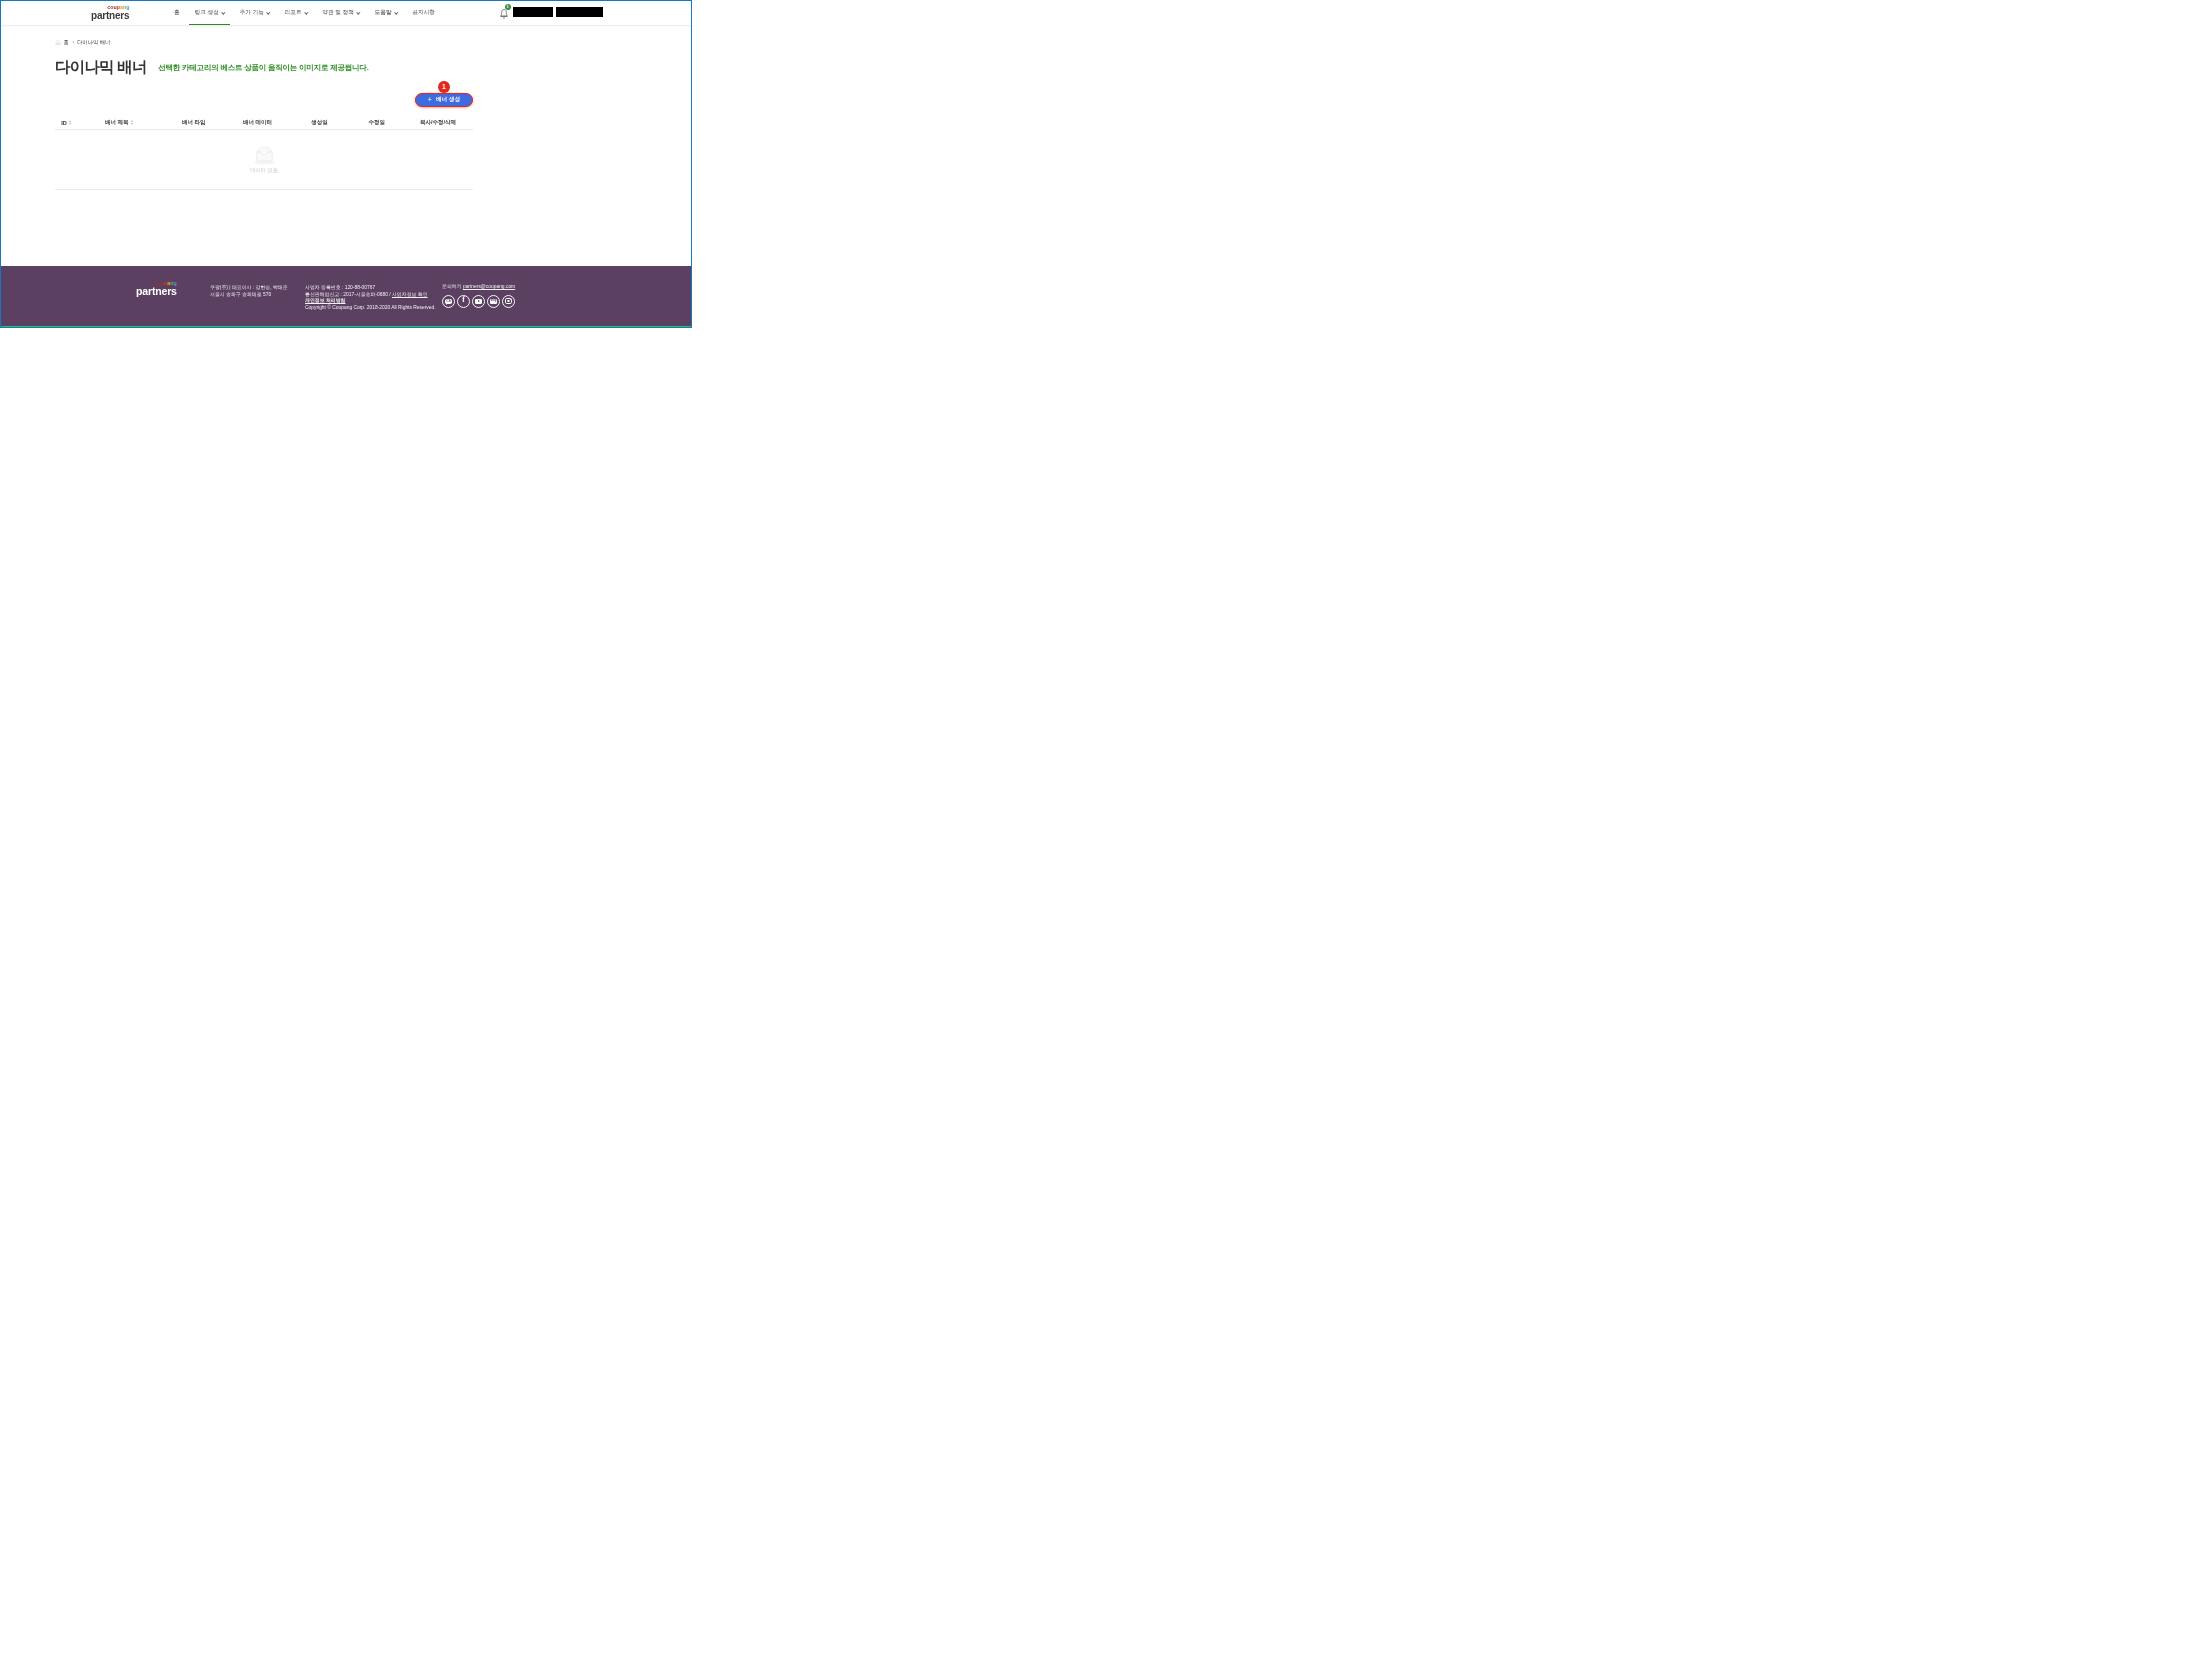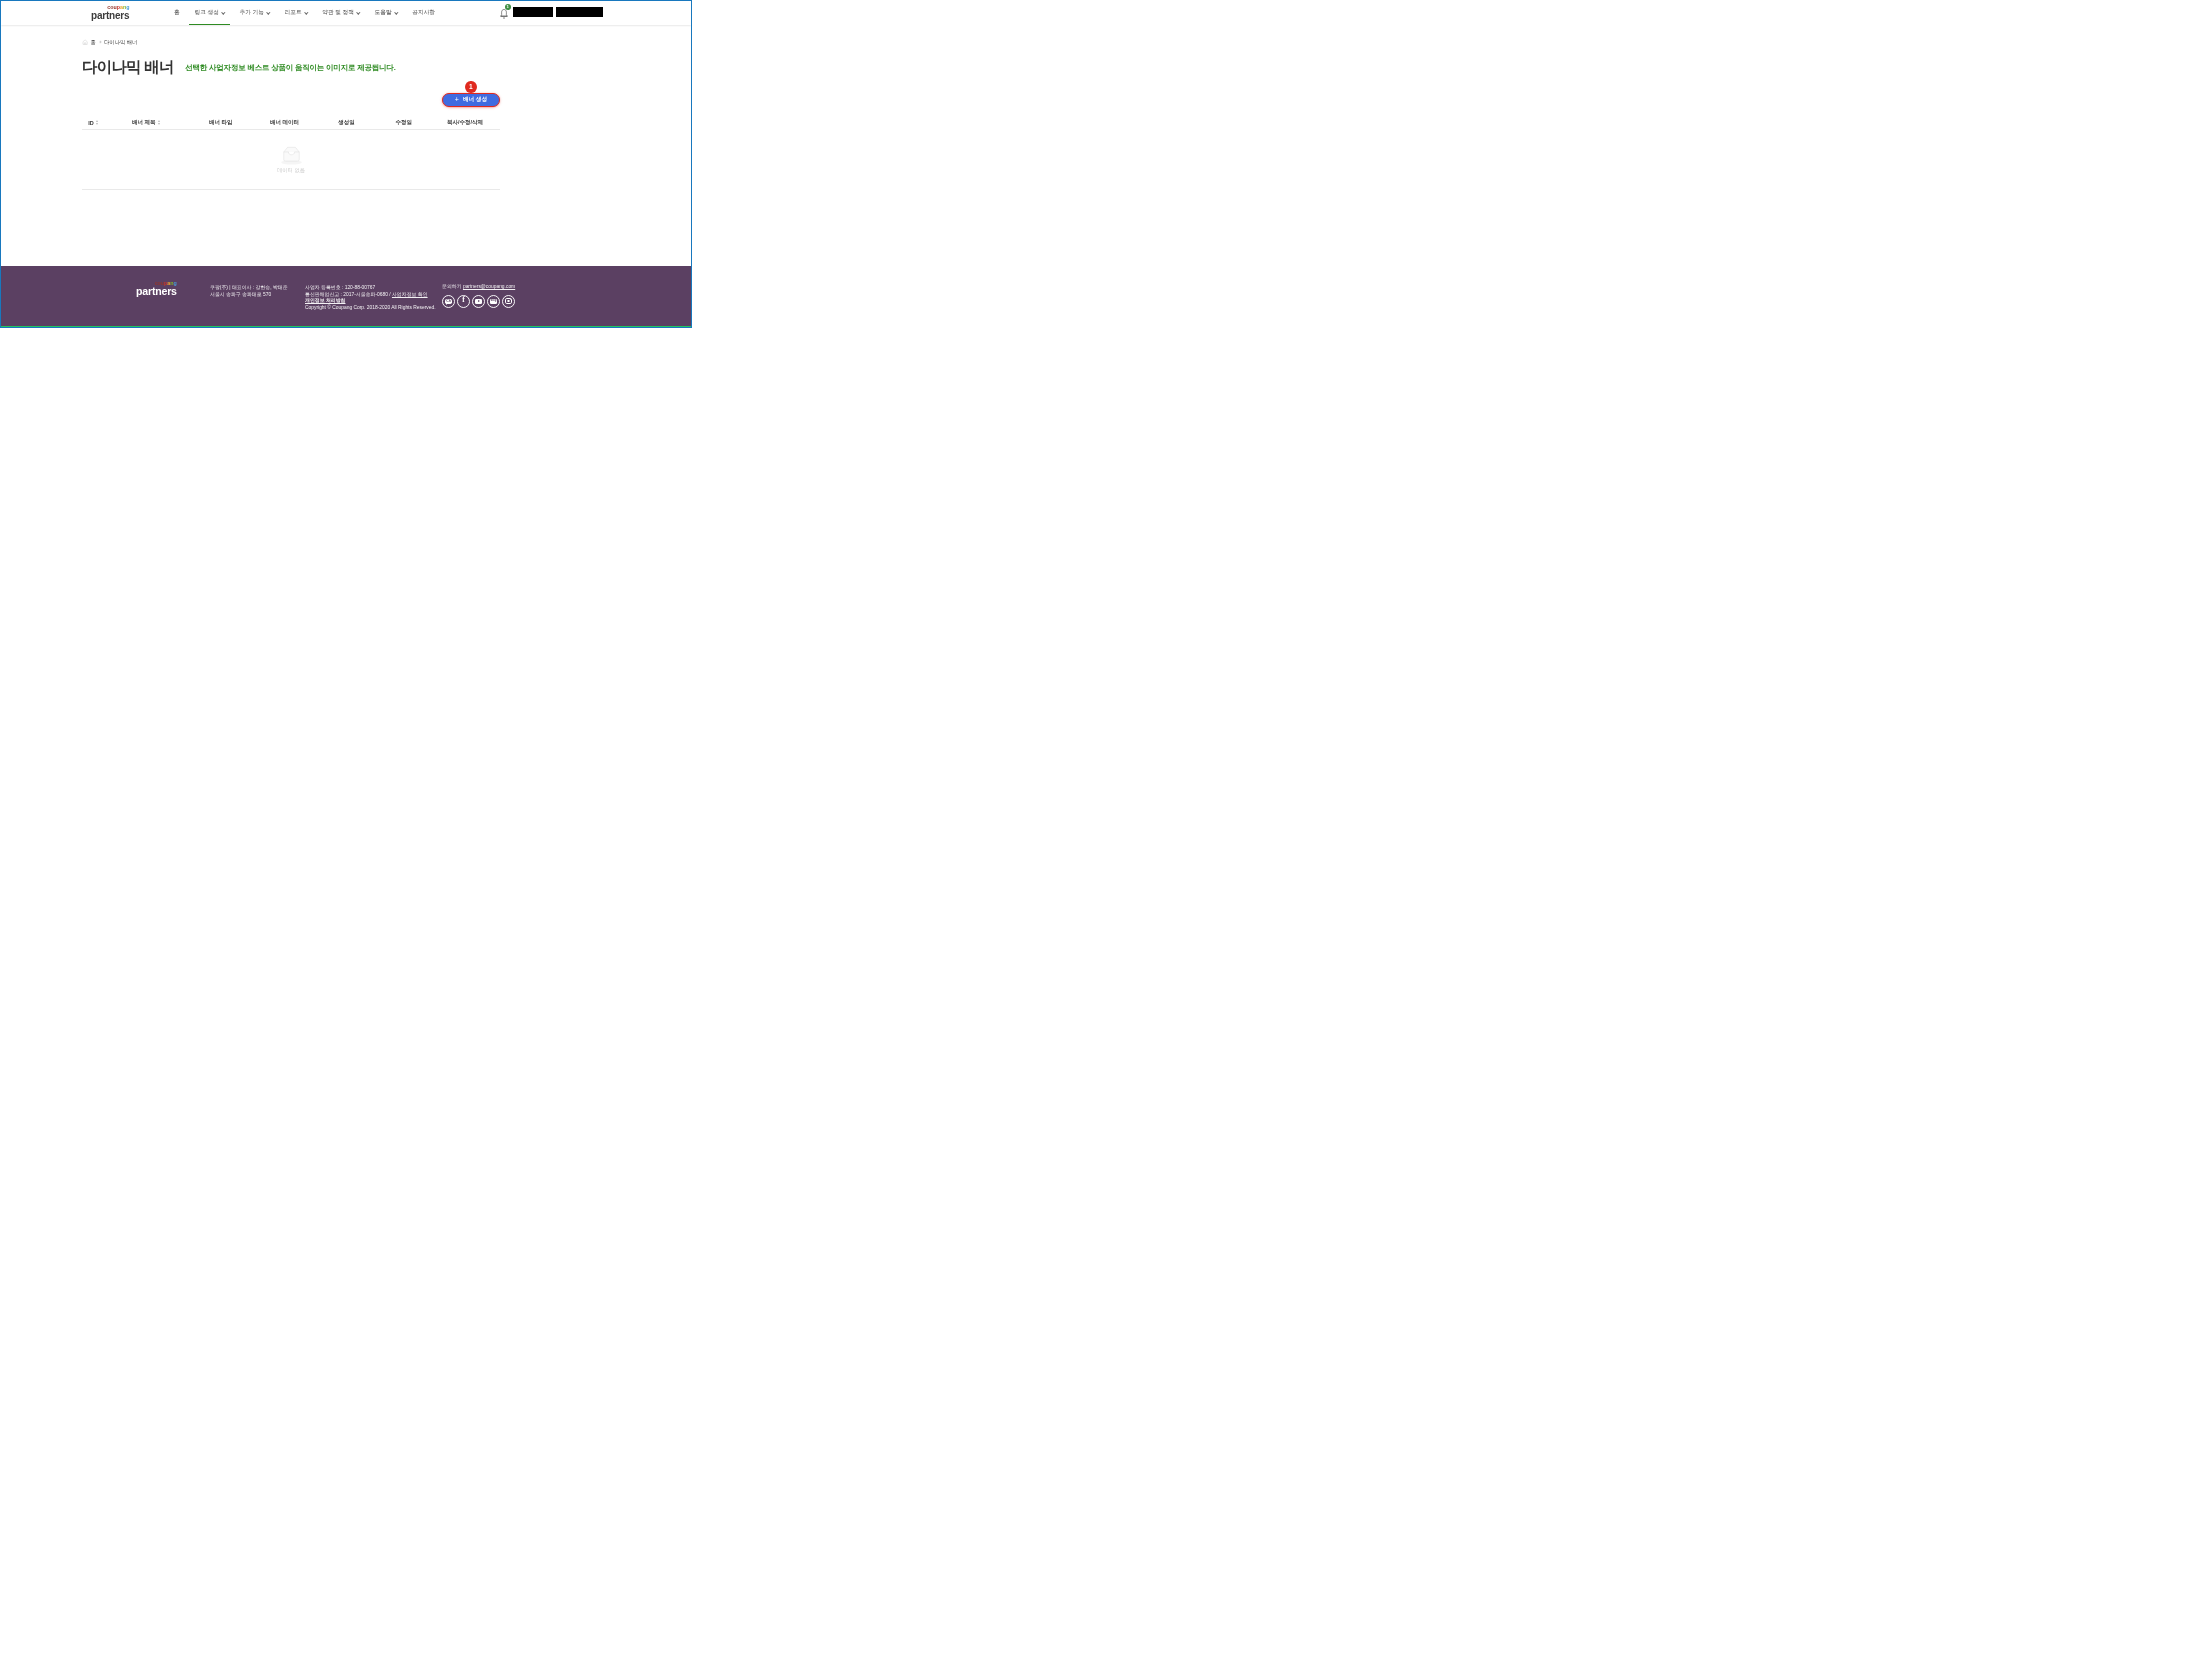--- a/index.html
+++ b/index.html
@@ -22,21 +22,21 @@
   .header-right{position:absolute;right:88px;top:5.7px;display:flex;align-items:flex-start;gap:3.1px;}
   .bell-wrap{position:relative;width:10px;height:11.5px;margin-top:0.9px;margin-right:0.9px;cursor:pointer;}
   .badge{position:absolute;top:-4px;right:-2.2px;min-width:6.6px;height:6.6px;padding:0 0.9px;border-radius:50%;
     background:var(--badge-green,#3e8e41);color:#fff;font-size:4.4px;font-weight:bold;
     display:flex;align-items:center;justify-content:center;}
   .redacted{height:10.6px;background:#000;}
   .redacted.r1{width:40px;}
   .redacted.r2{width:47px;}
 
   
-  .main{height:241px;padding-left:81px;background:#fff;}
+  .main{height:241px;padding-left:54px;background:#fff;}
   .breadcrumb{padding-top:14px;display:flex;align-items:center;gap:3.1px;font-size:5.3px;color:#555;}
   .bc-home{display:flex;align-items:center;gap:2.2px;cursor:pointer;}
   .bc-sep{width:2.2px;height:2.2px;border-top:0.7px solid #ccc;border-right:0.7px solid #ccc;transform:rotate(45deg);display:inline-block;}
   .bc-current{color:#333;}
   .title-row{margin-top:13.2px;display:flex;align-items:flex-end;}
   h1.page-title{margin:0;font-size:15.4px;font-weight:900;color:#333;letter-spacing:-0.7px;line-height:1.05;}
   .page-subtitle{margin-left:11.5px;margin-bottom:2.2px;font-size:7.5px;font-weight:bold;
     color:var(--accent-green,#2e8b22);letter-spacing:-0.2px;}
   .btn-row{position:relative;width:418px;height:32px;}
   .create-btn{position:absolute;right:0;top:17.6px;display:flex;align-items:center;justify-content:center;
@@ -147,21 +147,21 @@
           <path d="M5.6 12.2 L5.6 8.6 L8.4 8.6 L8.4 12.2" fill="none" stroke="#cbcbcb" stroke-width="1"></path>
         </svg>
         <span>홈</span>
       </span>
       <span class="bc-sep"></span>
       <span class="bc-current">다이나믹 배너</span>
     </div>
 
     <div class="title-row">
       <h1 class="page-title">다이나믹 배너</h1>
-      <span class="page-subtitle">선택한 사업자정보 베스트 상품이 움직이는 이미지로 제공됩니다.</span>
+      <span class="page-subtitle">선택한 카테고리의 베스트 상품이 움직이는 이미지로 제공됩니다.</span>
     </div>
 
     <div class="btn-row">
       <span class="annot">1</span>
       <div class="create-btn">
         <span class="plus">+</span>
         <span>배너 생성</span>
       </div>
     </div>
 

